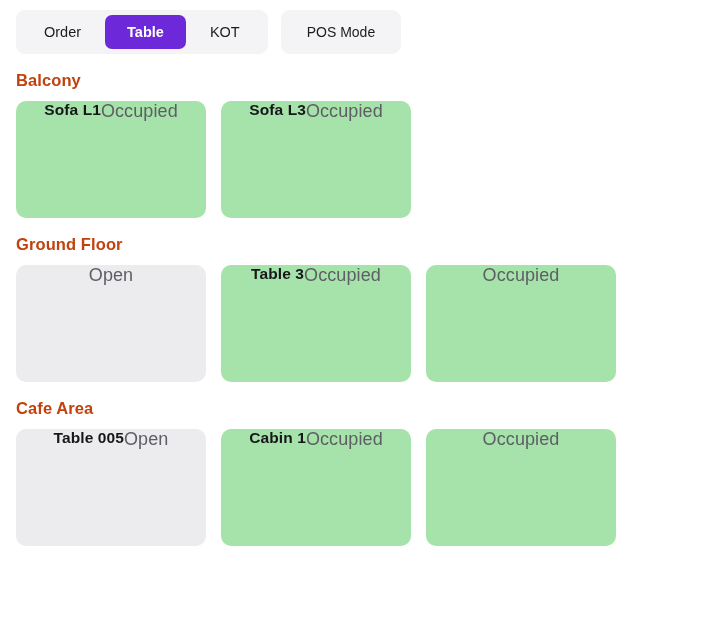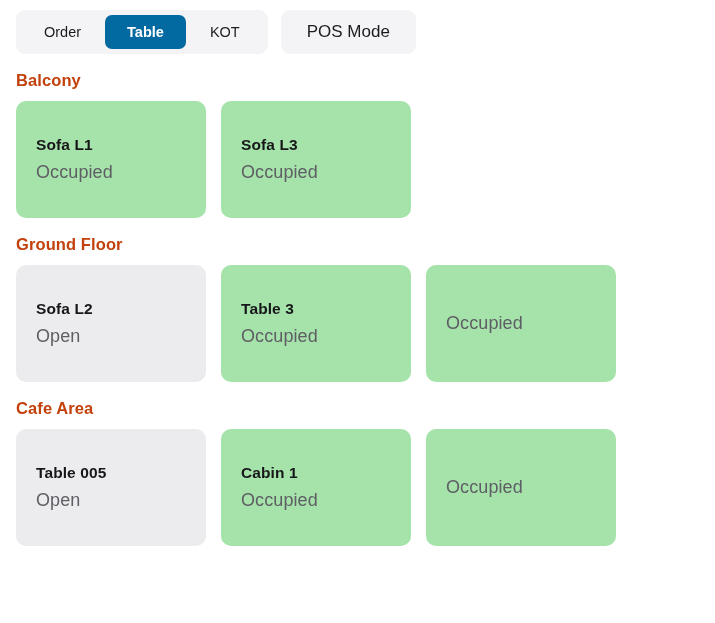--- a/index.html
+++ b/index.html
@@ -37,30 +37,30 @@
     font-size: 14.5px;
     color: #1c1c1e;
     padding: 9px 22px;
     border-radius: 7px;
     cursor: pointer;
     white-space: nowrap;
     line-height: 16px;
   }
 
   .tab.active {
-    background: #0369a1;
+    background: #6d28d9;
     color: #ffffff;
     font-weight: bold;
   }
 
   .pos-button {
     border: none;
     background: #f4f4f6;
     font-family: "Liberation Sans", sans-serif;
-    font-size: 17px;
+    font-size: 14px;
     color: #1c1c1e;
     padding: 14px 26px;
     border-radius: 9px;
     cursor: pointer;
     white-space: nowrap;
     line-height: 16px;
   }
 
   
   .content { padding: 0 0 0 16px; }
@@ -79,21 +79,21 @@
     display: flex;
     gap: 15px;
   }
 
   .card {
     width: 190px;
     height: 117px;
     border-radius: 10px;
     padding: 0 20px;
     display: flex;
-    flex-direction: column;
+    flex-direction: row;
     justify-content: center;
     cursor: pointer;
   }
 
   .card.occupied { background: #a5e3aa; }
   .card.open     { background: #ececee; }
 
   .card-title {
     font-size: 15.5px;
     font-weight: bold;
@@ -133,21 +133,20 @@
         <div class="card-title">Sofa L3</div>
         <div class="card-status">Occupied</div>
       </div>
     </div>
   </div>
 
   <div class="section">
     <div class="section-title">Ground Floor</div>
     <div class="card-row">
       <div class="card open">
-        <div class="card-title">Sofa L2</div>
         <div class="card-status">Open</div>
       </div>
       <div class="card occupied">
         <div class="card-title">Table 3</div>
         <div class="card-status">Occupied</div>
       </div>
       <div class="card occupied">
         <div class="card-status">Occupied</div>
       </div>
     </div>

